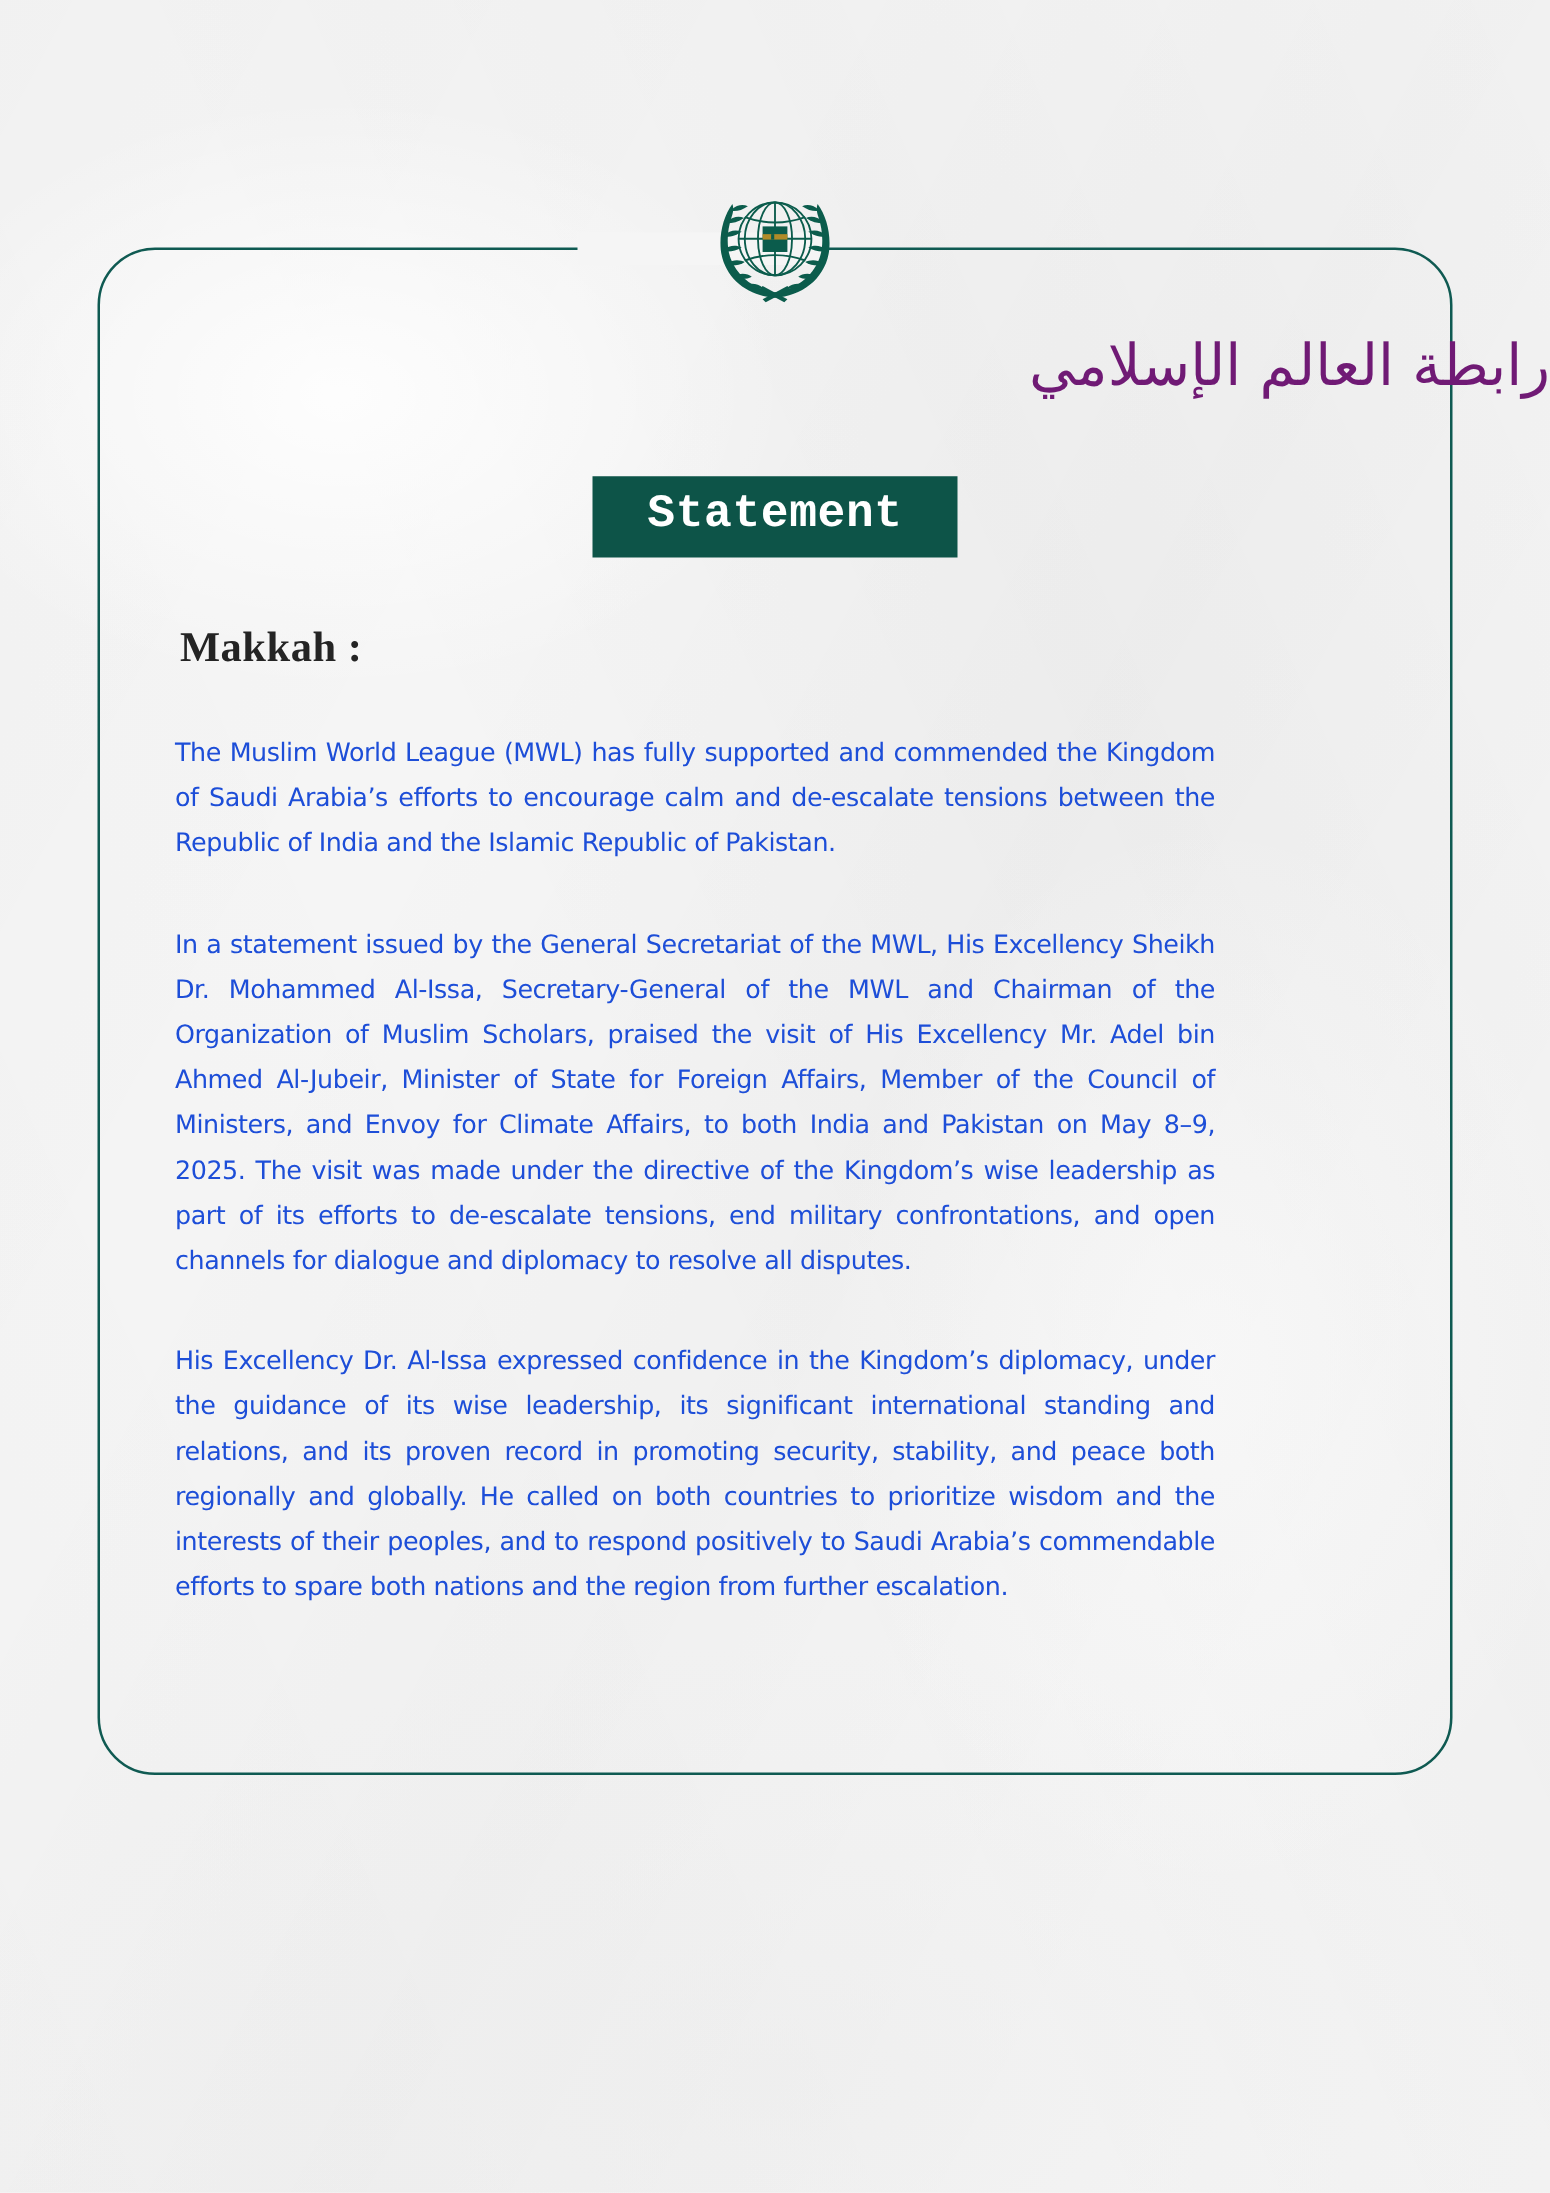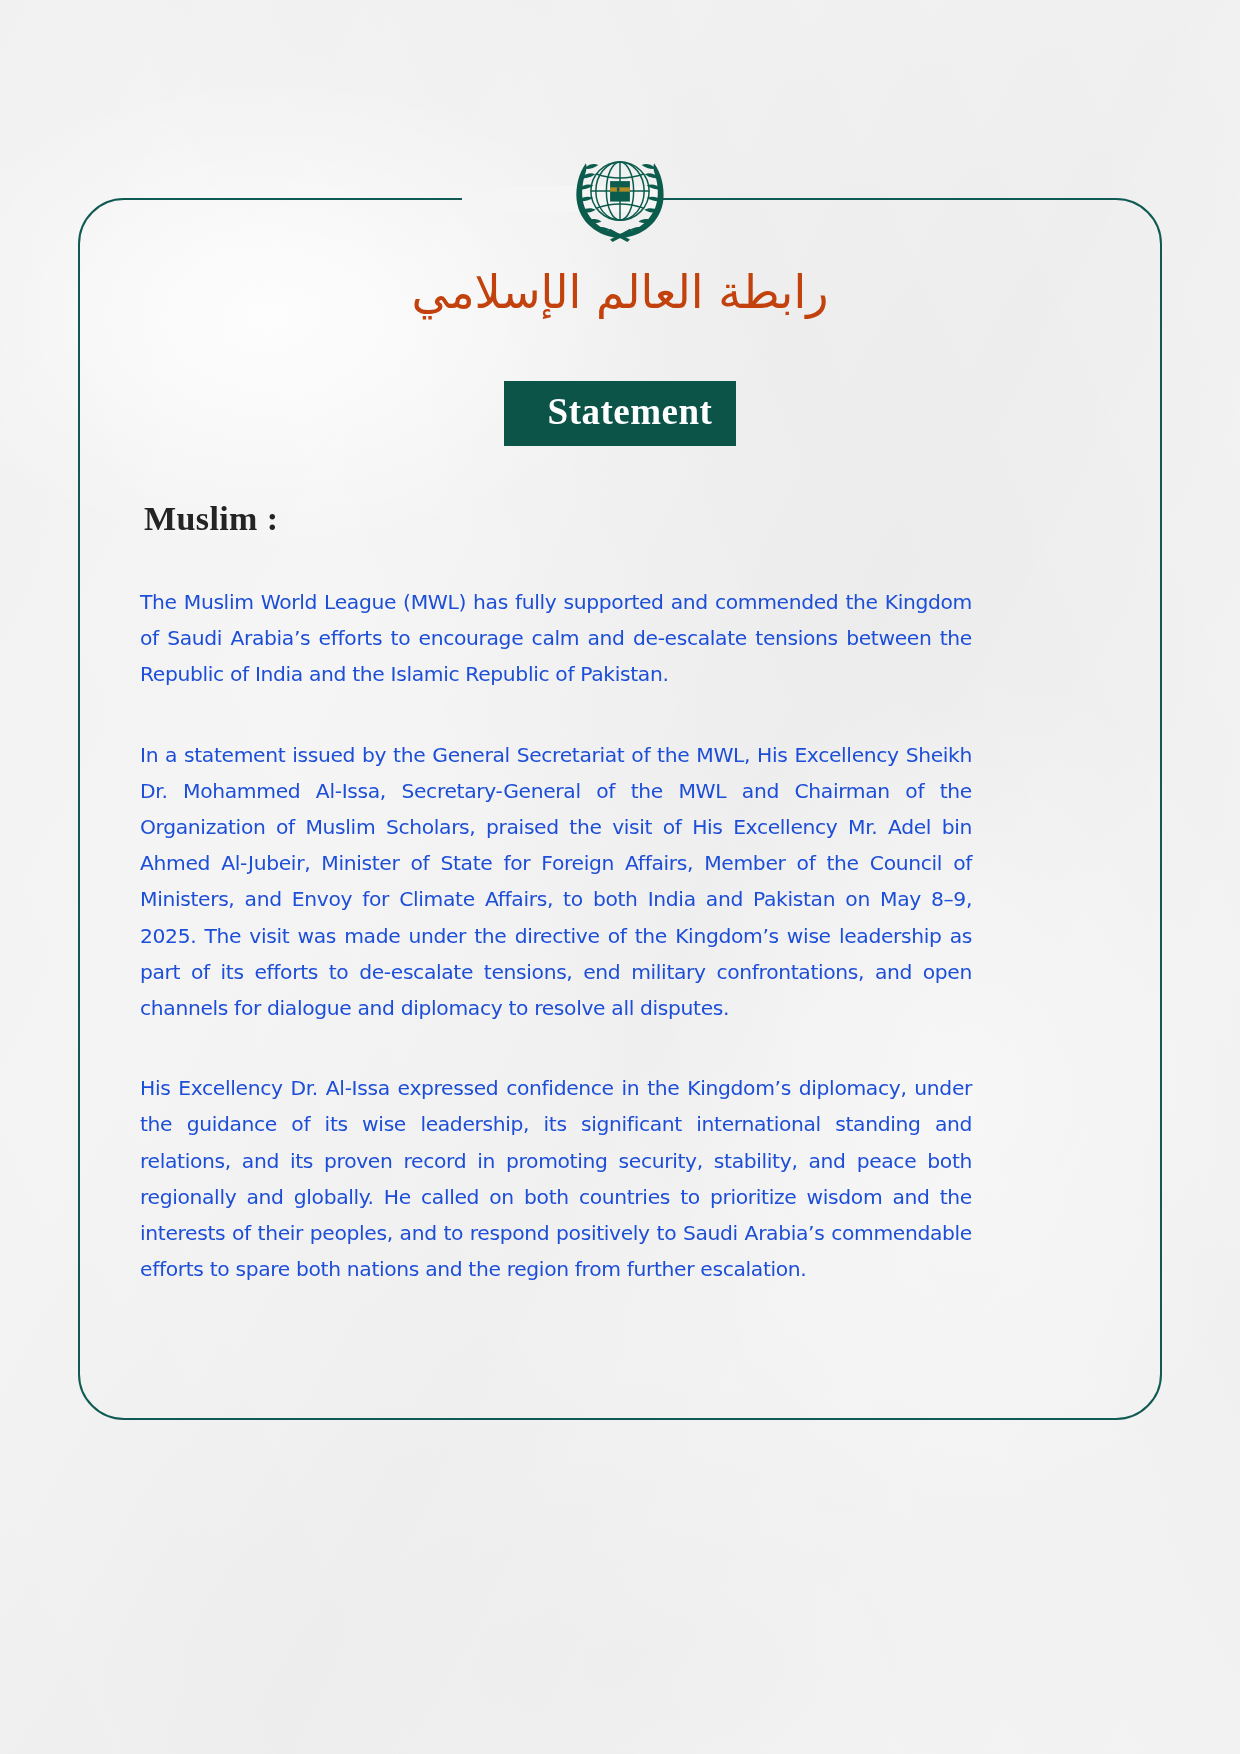--- a/index.html
+++ b/index.html
@@ -68,25 +68,25 @@
     height: 124px;
     display: block;
   }
 
   
   .arabic-mark {
     position: absolute;
     left: 0;
     right: 0;
     top: 266px;
-    text-align: center;
+    text-align: right;
     font-family: "DejaVu Sans", sans-serif;
     font-size: 46px;
     line-height: 1.15;
-    color: #c2410c;
+    color: #701a75;
     direction: rtl;
     letter-spacing: -1px;
   }
 
   .english-mark {
     position: absolute;
     left: 0;
     right: 0;
     top: 341px;
     text-align: center;
@@ -102,25 +102,25 @@
     position: absolute;
     left: 0;
     right: 0;
     top: 381px;
     display: flex;
     justify-content: center;
   }
   .badge {
     background: #0d5448;
     color: #ffffff;
-    font-family: Liberation Serif, serif;
+    font-family: Liberation Mono, monospace;
     font-weight: bold;
     font-size: 37px;
     letter-spacing: 0.5px;
-    padding: 12px 24px 14px 44px;
+    padding: 12px 44px 14px 44px;
     line-height: 1.05;
   }
 
   
   .doc-body {
     position: absolute;
     left: 140px;
     top: 500px;
     width: 832px;
   }
@@ -199,21 +199,21 @@
   </div>
 
   <div class="arabic-mark">رابطة العالم الإسلامي</div>
 
 
   <div class="badge-wrap">
     <div class="badge">Statement</div>
   </div>
 
   <div class="doc-body">
-    <div class="place-heading">Muslim :</div>
+    <div class="place-heading">Makkah :</div>
 
     <p class="para">The Muslim World League (MWL) has fully supported and commended the Kingdom of Saudi Arabia’s efforts to encourage calm and de-escalate tensions between the Republic of India and the Islamic Republic of Pakistan.</p>
 
     <p class="para">In a statement issued by the General Secretariat of the MWL, His Excellency Sheikh Dr. Mohammed Al-Issa, Secretary-General of the MWL and Chairman of the Organization of Muslim Scholars, praised the visit of His Excellency Mr. Adel bin Ahmed Al-Jubeir, Minister of State for Foreign Affairs, Member of the Council of Ministers, and Envoy for Climate Affairs, to both India and Pakistan on May 8–9, 2025. The visit was made under the directive of the Kingdom’s wise leadership as part of its efforts to de-escalate tensions, end military confrontations, and open channels for dialogue and diplomacy to resolve all disputes.</p>
 
     <p class="para">His Excellency Dr. Al-Issa expressed confidence in the Kingdom’s diplomacy, under the guidance of its wise leadership, its significant international standing and relations, and its proven record in promoting security, stability, and peace both regionally and globally. He called on both countries to prioritize wisdom and the interests of their peoples, and to respond positively to Saudi Arabia’s commendable efforts to spare both nations and the region from further escalation.</p>
   </div>
 
 </div>
 

